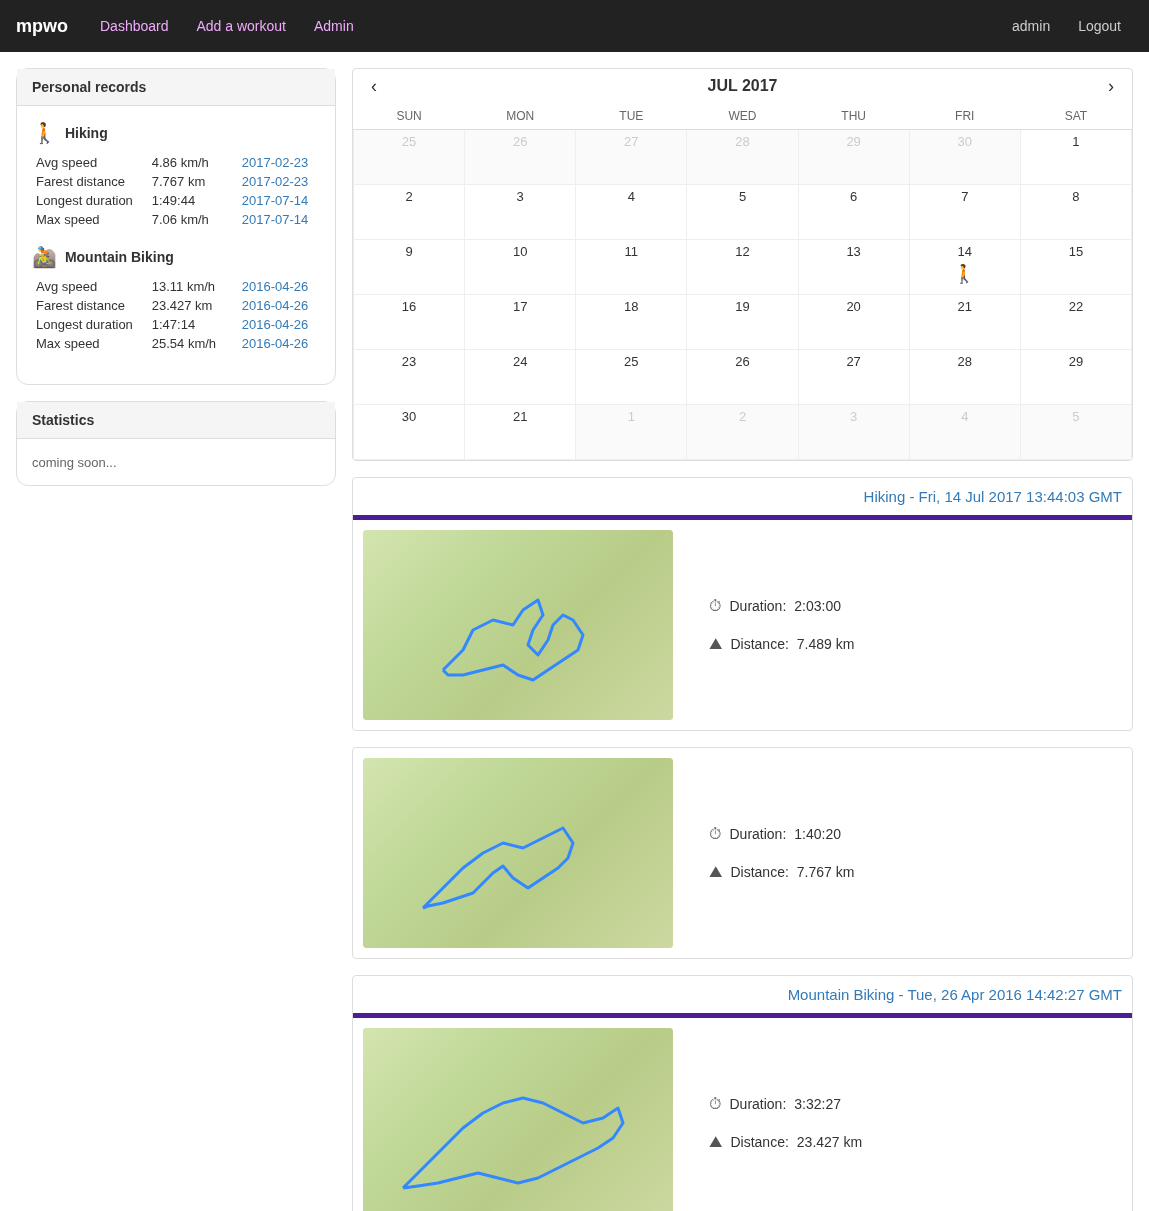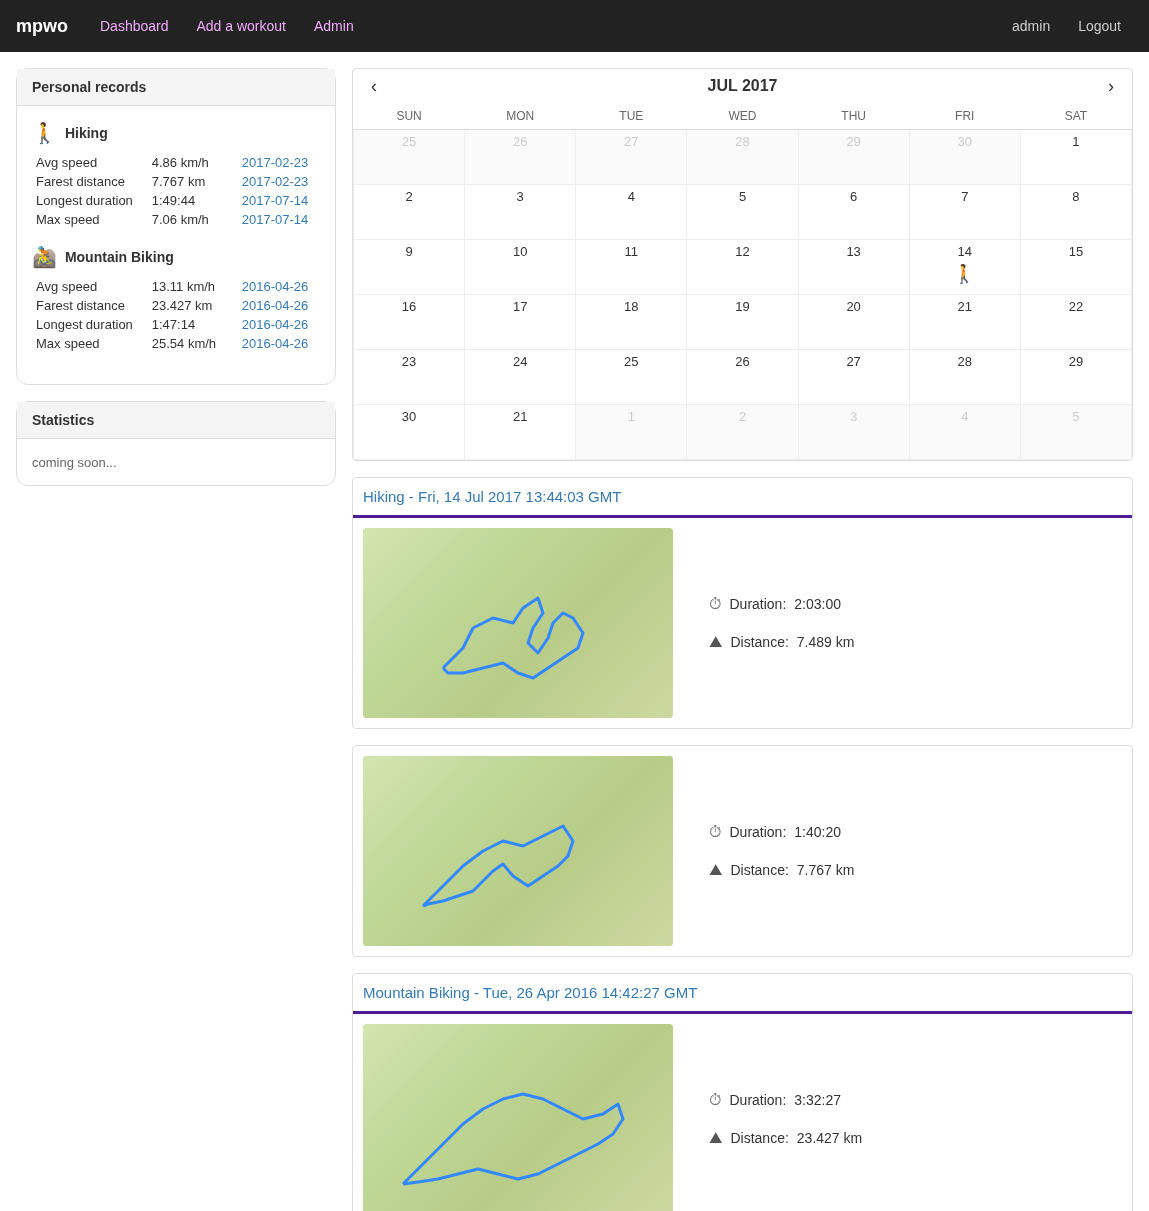--- a/index.html
+++ b/index.html
@@ -169,23 +169,23 @@
       font-size: 18px;
     }
 
     
     .workout-card {
       border: 1px solid #ddd;
       border-radius: 4px;
       margin-bottom: 16px;
     }
     .workout-card-header {
-      text-align: left;
+      text-align: right;
       padding: 10px;
-      border-bottom: 3px solid #4c1d95;
+      border-bottom: 5px solid #4c1d95;
     }
     .workout-card-title {
       color: #337ab7;
       text-decoration: none;
       font-size: 15px;
     }
     .workout-card-body {
       display: flex;
       padding: 10px;
       gap: 16px;

